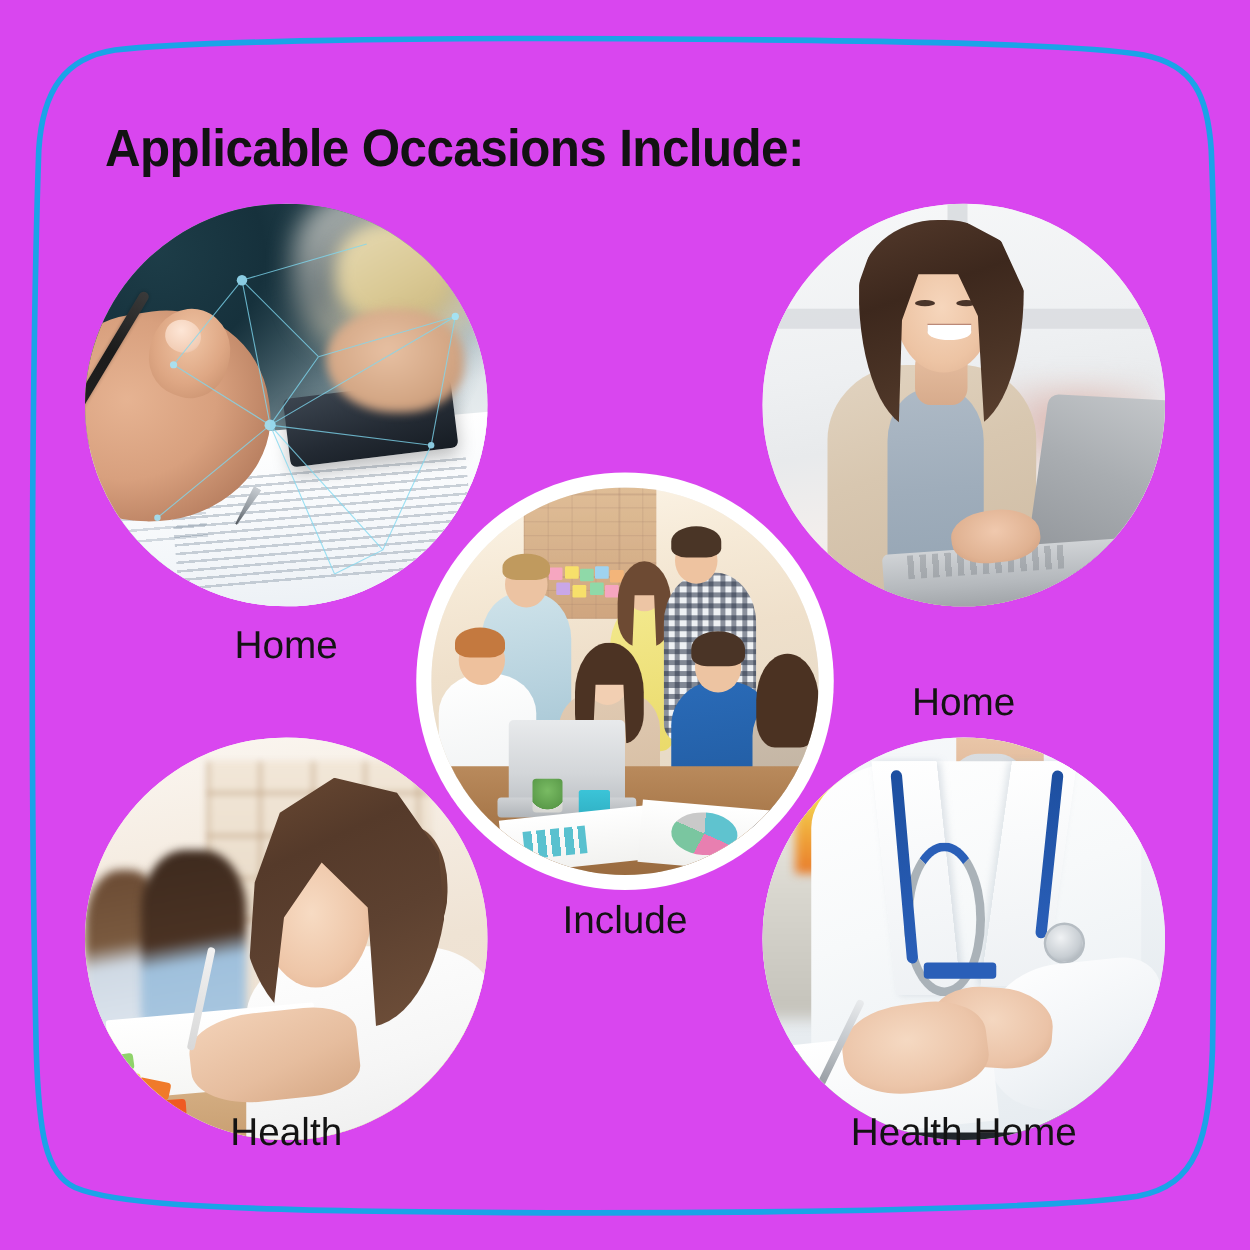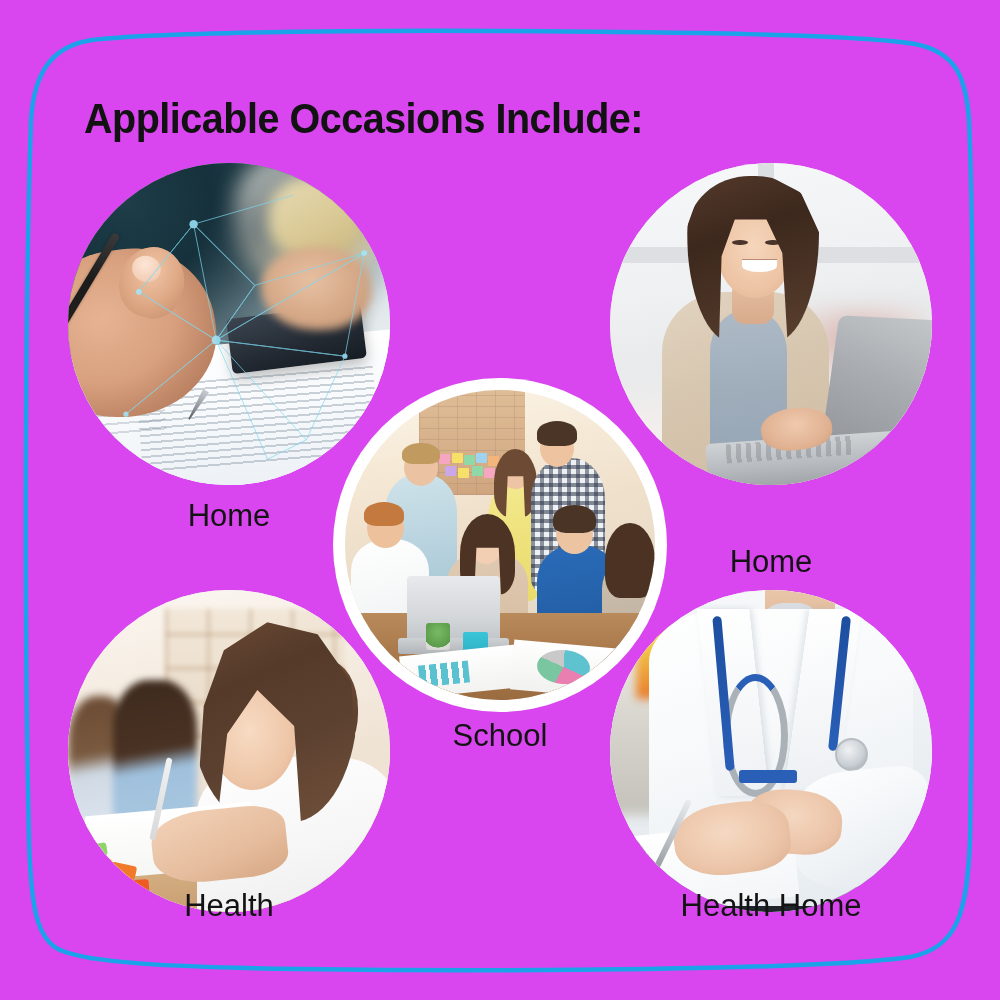--- a/index.html
+++ b/index.html
@@ -658,21 +658,21 @@
       <div class="lay office-laptop"></div>
       <div class="lay office-laptop-base"></div>
       <div class="lay office-plant"></div>
       <div class="lay office-cup"></div>
       <div class="lay office-papers"></div>
       <div class="lay office-bars"></div>
       <div class="lay office-papers2"></div>
       <div class="lay office-pie"></div>
     </div>
   </div>
-  <div class="label" style="left:345px; top:719px; width:310px;">School</div>
+  <div class="label" style="left:345px; top:719px; width:310px;">Include</div>
 
   <div class="photo" style="left:68px; top:590px; width:322px; height:322px;">
     <div class="scene">
       <div class="lay school-bg"></div>
       <div class="lay school-shelf"></div>
       <div class="lay school-kid2"></div>
       <div class="lay school-kid1"></div>
       <div class="lay school-desk"></div>
       <div class="lay school-girl-body"></div>
       <div class="lay school-pony"></div>

